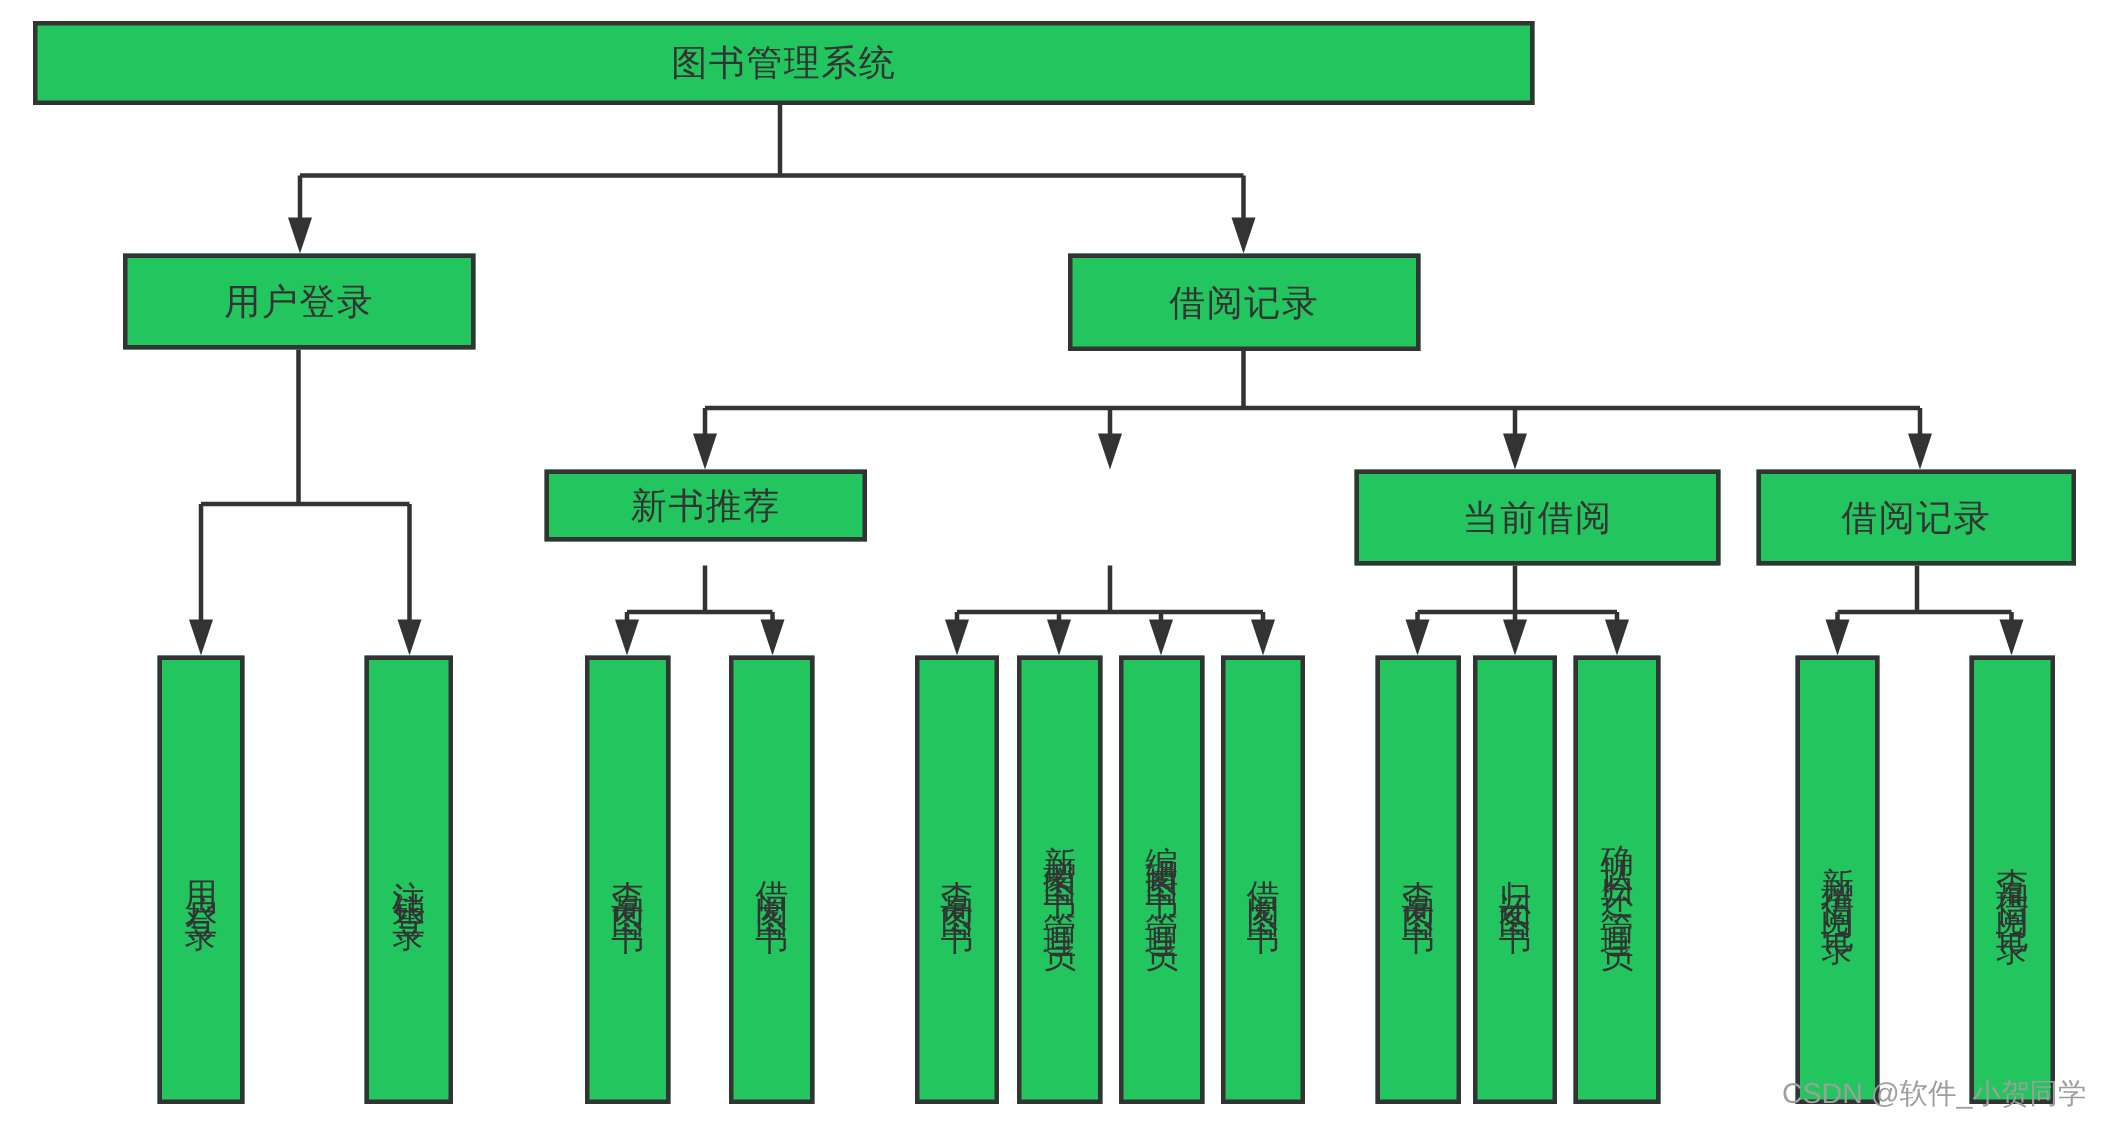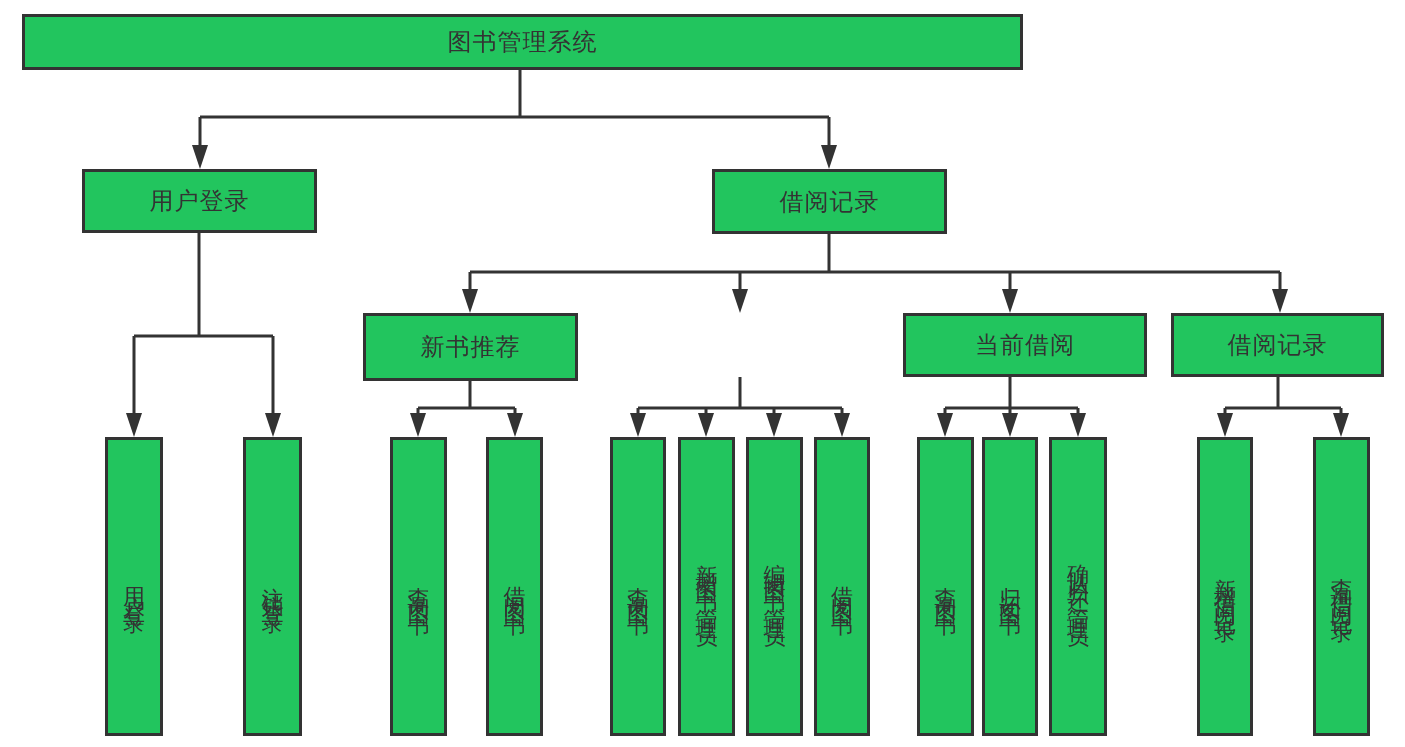--- a/index.html
+++ b/index.html
@@ -81,21 +81,21 @@
     <path d="M1278 377 V408 M1225 408 H1341 M1225 408 V418 M1341 408 V418"></path>
     <polygon points="1217,413 1233,413 1225,437"></polygon>
     <polygon points="1333,413 1349,413 1341,437"></polygon>
   </svg>
 
   <div class="box h" style="left:22px;top:14px;width:1001px;height:56px">图书管理系统</div>
 
   <div class="box h" style="left:82px;top:169px;width:235px;height:64px">用户登录</div>
   <div class="box h" style="left:712px;top:169px;width:235px;height:65px">借阅记录</div>
 
-  <div class="box h" style="left:363px;top:313px;width:215px;height:68px">新书推荐</div>
+  <div class="box h" style="left:363px;top:313px;width:215px;height:48px">新书推荐</div>
   <div class="box h" style="left:903px;top:313px;width:244px;height:64px">当前借阅</div>
   <div class="box h" style="left:1171px;top:313px;width:213px;height:64px">借阅记录</div>
 
   <div class="box v" style="left:105px;top:437px;width:58px;height:299px">用户登录</div>
   <div class="box v" style="left:243px;top:437px;width:59px;height:299px">注销登录</div>
 
   <div class="box v" style="left:390px;top:437px;width:57px;height:299px">查询图书</div>
   <div class="box v" style="left:486px;top:437px;width:57px;height:299px">借阅图书</div>
 
   <div class="box v" style="left:610px;top:437px;width:56px;height:299px">查询图书</div>
@@ -103,13 +103,14 @@
   <div class="box v" style="left:746px;top:437px;width:57px;height:299px">编辑图书（管理员）</div>
   <div class="box v" style="left:814px;top:437px;width:56px;height:299px">借阅图书</div>
 
   <div class="box v" style="left:917px;top:437px;width:57px;height:299px">查询图书</div>
   <div class="box v" style="left:982px;top:437px;width:56px;height:299px">归还图书</div>
   <div class="box v" style="left:1049px;top:437px;width:58px;height:299px">确认归还（管理员）</div>
 
   <div class="box v" style="left:1197px;top:437px;width:56px;height:299px">新增借阅记录</div>
   <div class="box v" style="left:1313px;top:437px;width:57px;height:299px">查询借阅记录</div>
 
+  <div class="watermark">CSDN @软件_小贺同学</div>
 </div>
 
 </body></html>

